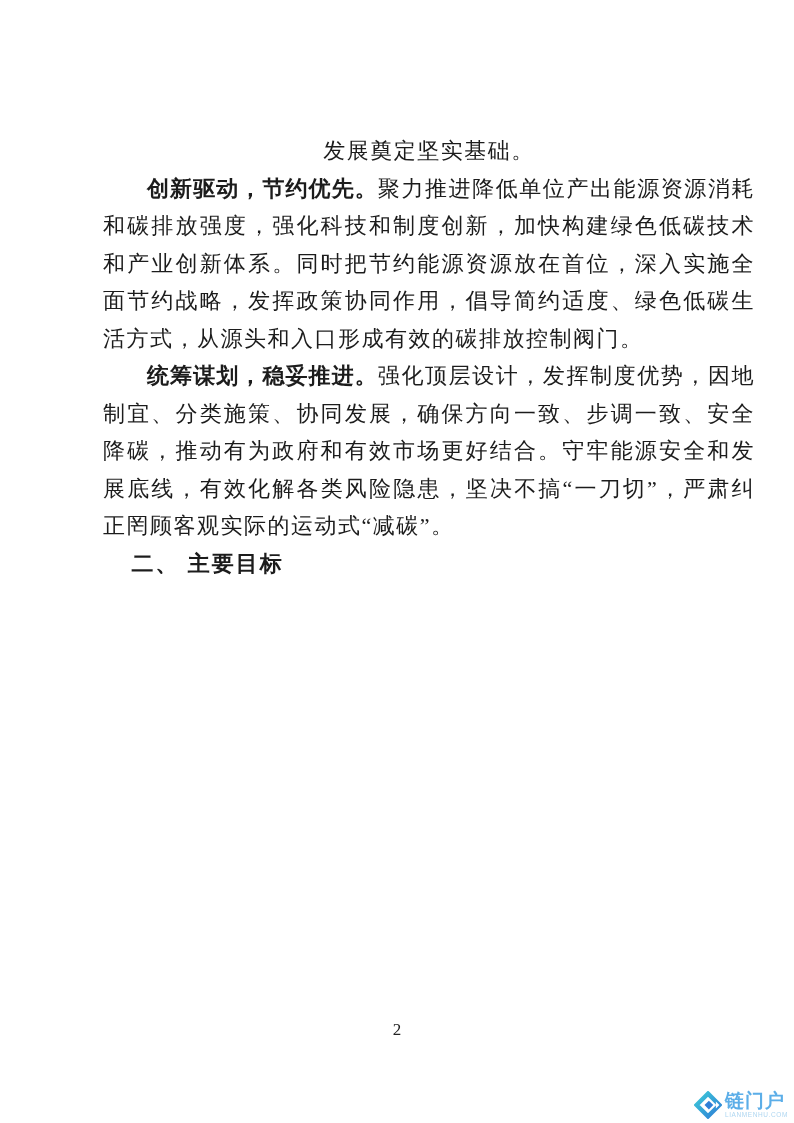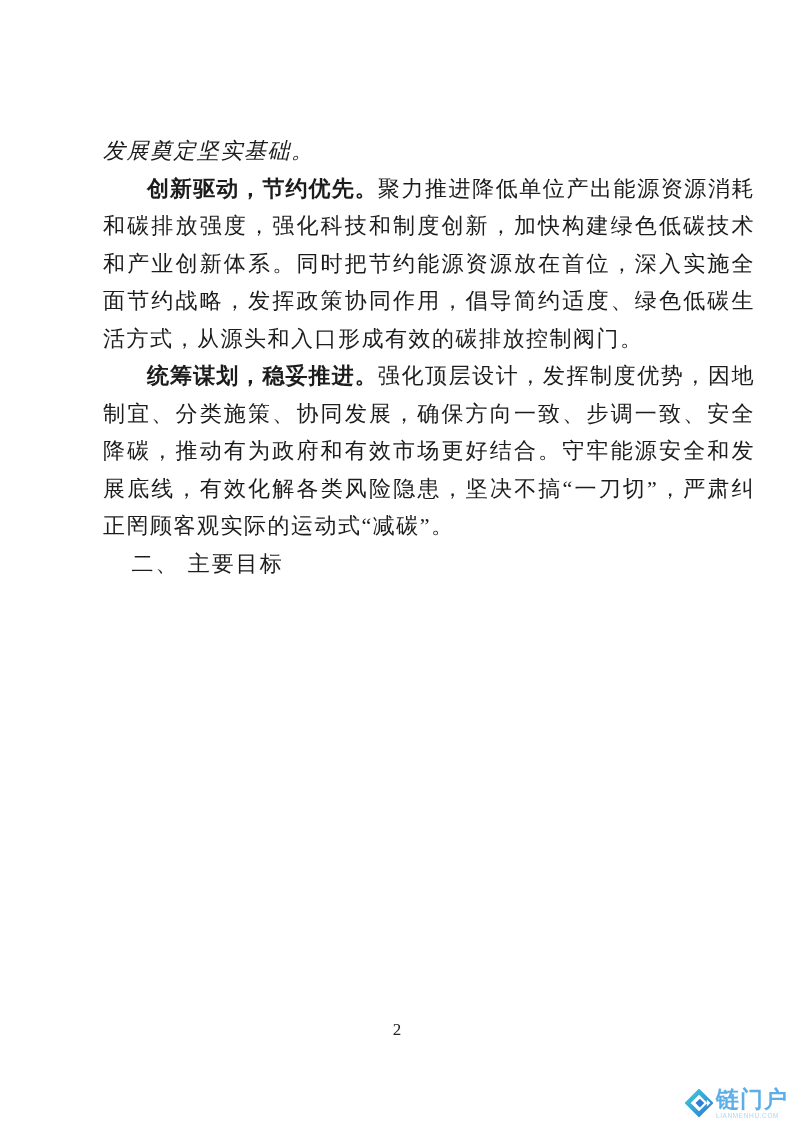--- a/index.html
+++ b/index.html
@@ -18,34 +18,34 @@
     left: 103px;
     top: 132px;
     width: 652px;
     font-size: 22px;
     line-height: 37.5px;
     text-align: justify;
     letter-spacing: 1.5px;
   }
   .content p { margin: 0; }
   .para { text-indent: 2em; }
-  .cont-line { text-indent: 0; text-align: left; font-style: italic; }
+  .cont-line { text-indent: 0; text-align: center; }
   .sub-heading {
     text-indent: 0.6em;
     text-align: left;
     letter-spacing: 4px;
   }
   .lead {
     font-family: "Liberation Sans", sans-serif;
     font-weight: bold;
     letter-spacing: 1px;
   }
   .chapter-heading {
     font-family: "Liberation Sans", sans-serif;
-    font-weight: normal;
+    font-weight: bold;
     text-indent: 1.3em;
     text-align: left;
     letter-spacing: 2px;
   }
   .page-number {
     position: absolute;
     top: 1020px;
     left: 0;
     width: 100%;
     text-align: center;
@@ -58,21 +58,21 @@
     bottom: 4px;
     display: flex;
     align-items: center;
     gap: 3px;
   }
   .wm-icon { width: 28px; height: 28px; display: block; }
   .wm-text { display: flex; flex-direction: column; line-height: 1; }
   .wm-name {
     font-family: "Liberation Sans", sans-serif;
     font-weight: bold;
-    font-size: 23px;
+    font-size: 19px;
     color: #5caee8;
     letter-spacing: 1px;
   }
   .wm-domain {
     font-family: "Liberation Sans", sans-serif;
     font-size: 6.5px;
     color: #aed6f1;
     letter-spacing: 0.6px;
     margin-top: 2px;
   }

